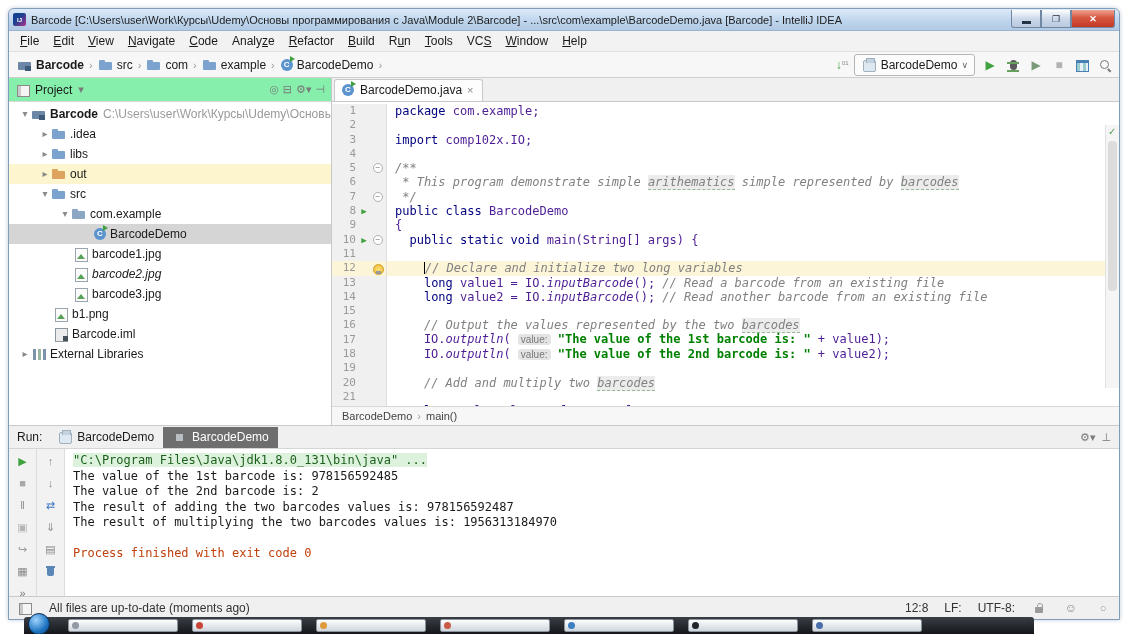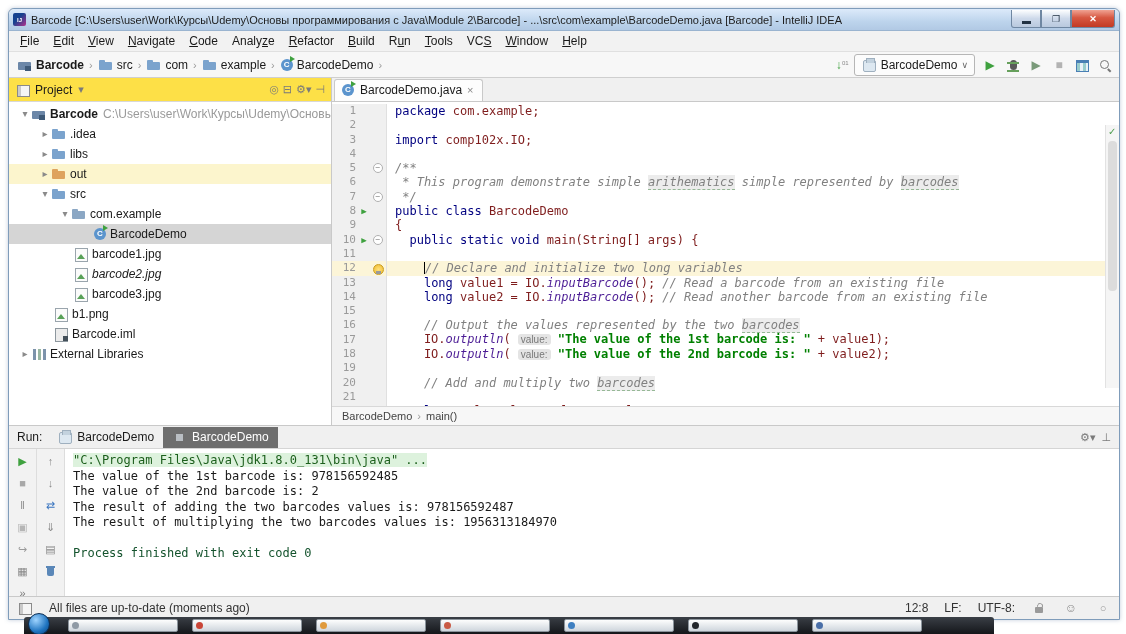--- a/index.html
+++ b/index.html
@@ -1,17 +1,17 @@
 <!DOCTYPE html>
 <html><head>
 <meta charset="utf-8">
 <style>
   html,body{margin:0;padding:0;width:1126px;height:634px;overflow:hidden;background:#fff;
     font-family:"Liberation Sans",sans-serif;font-size:12px;color:#1a1a1a;}
-  .desktop{position:relative;width:1018px;height:634px;background:#fff;}
+  .desktop{position:relative;width:1018px;height:634px;background:#fff;padding-left:40px;}
   
   .idea-window{position:absolute;left:8px;top:8px;width:1110px;height:610px;
     border:1px solid #7f9cba;border-radius:6px 6px 0 0;display:flex;flex-direction:column;
     box-shadow:0 0 4px rgba(80,110,150,.35);background:#f2f2f2;}
   .titlebar{height:21px;flex:none;display:flex;align-items:center;gap:5px;padding:0 4px;
     background:linear-gradient(#dceafa,#bdd4ec 60%,#b1c9e4);border-radius:6px 6px 0 0;
     border-bottom:1px solid #9ab4d0;font-size:11px;color:#1c1c1c;}
   .app-icon{width:13px;height:13px;flex:none;border-radius:2px;background:linear-gradient(135deg,#15418f 40%,#b5328c);
     color:#fff;font-size:6px;font-weight:bold;display:flex;align-items:center;justify-content:center;}
   .title-text{flex:1;white-space:nowrap;overflow:hidden;text-overflow:ellipsis;}
@@ -79,21 +79,21 @@
   .ic-hector{color:#8a8a8a;font-size:12px;}
   .ic-circle{color:#9a9a9a;font-size:11px;}
   .ic-toolwin::before{content:"";position:absolute;left:2px;top:3px;width:11px;height:10px;border:1px solid #8a8a8a;background:linear-gradient(90deg,#c9c9c9 3px,#f5f5f5 3px);}
   .gi{color:#7a7a7a;font-size:11px;}
   .ic-trash::before{content:"";position:absolute;left:4px;top:5px;width:7px;height:8px;background:#5a87b8;border-radius:0 0 2px 2px;}
   .ic-trash::after{content:"";position:absolute;left:3px;top:3px;width:9px;height:2px;background:#5a87b8;}
   .ic-chevron{width:12px;color:#8a8a8a;font-size:10px;}
   
   .main{flex:1;display:flex;min-height:0;background:#fff;}
   .project-panel{width:322px;flex:none;display:flex;flex-direction:column;border-right:1px solid #c9c9c9;background:#fff;}
-  .panel-header{height:23px;flex:none;display:flex;align-items:center;gap:4px;padding:0 6px;background:#fde047;border-bottom:1px solid #d8d8d8;}
+  .panel-header{height:23px;flex:none;display:flex;align-items:center;gap:4px;padding:0 6px;background:#86efac;border-bottom:1px solid #d8d8d8;}
   .panel-header .ph-title{margin-right:2px;}
   .panel-header .spacer{flex:1;}
   .tree{flex:1;overflow:hidden;padding-top:2px;}
   .tree-row{height:20px;display:flex;align-items:center;white-space:nowrap;overflow:hidden;}
   .tree-row.selected{background:#d5d5d5;}
   .tree-row.hl{background:#fcf5cd;}
   .tree-label{margin-left:3px;}
   .tree-label.bold{font-weight:bold;}
   .tree-suffix{color:#9a9a9a;margin-left:5px;}
   
@@ -108,21 +108,21 @@
   .code-line.hl{background:#fcf5d8;}
   .lnum{width:24px;flex:none;text-align:right;color:#9a9a9a;font-size:11px;padding-right:2px;background:#f0f0f0;height:100%;}
   .code-line.hl .lnum{background:#fcf5d8;}
   .lmark{width:12px;flex:none;text-align:center;color:#3fa13f;font-size:9px;background:#f0f0f0;height:100%;line-height:14px;}
   .code-line.hl .lmark{background:#fcf5d8;}
   .lfold{width:16px;flex:none;border-right:1px solid #e0e0e0;background:#f0f0f0;height:100%;position:relative;}
   .code-line.hl .lfold{background:#fcf5d8;}
   .fold-dot{position:absolute;left:3px;top:2px;width:8px;height:8px;border:1px solid #b0b0b0;border-radius:50%;background:#fff;color:#888;font-size:8px;line-height:7px;text-align:center;}
   .code-text{white-space:pre;padding-left:8px;}
   .tk-k{color:#000080;font-weight:normal;}
-  .tk-p{color:#7f1d1d;}
+  .tk-p{color:#4c1d95;}
   .tk-c{color:#808080;font-style:italic;}
   .tk-d{color:#808080;font-style:italic;}
   .tk-s{color:#008000;font-weight:bold;}
   .tk-m{color:#4c1d95;font-style:italic;}
   .tk-h{background:#e4e4e4;color:#787878;border-radius:3px;padding:0 3px;font-size:10px;font-family:"Liberation Sans",sans-serif;}
   .tk-u{background:#ececec;border-bottom:1px dashed #96b896;}
   .caret-bar{display:inline-block;width:1px;height:12px;background:#000;vertical-align:-2px;}
   .editor-crumbs{height:18px;flex:none;display:flex;align-items:center;gap:4px;background:#f7f7f7;border-top:1px solid #d8d8d8;
     padding:0 10px;font-size:11px;color:#444;}
   .editor-scrollbar{position:absolute;top:23px;right:0;bottom:18px;width:13px;background:#f5f5f5;border-left:1px solid #e2e2e2;}
@@ -132,21 +132,21 @@
   .run-panel{height:170px;flex:none;display:flex;flex-direction:column;border-top:1px solid #c9c9c9;background:#fff;}
   .run-header{height:22px;flex:none;display:flex;align-items:center;background:#f0f0f0;border-bottom:1px solid #d5d5d5;padding:0 8px;gap:6px;}
   .run-tab{display:flex;align-items:center;gap:4px;height:21px;padding:0 9px;}
   .run-tab.active{background:#6e6e6e;color:#fff;}
   .run-header .spacer{flex:1;}
   .run-body{flex:1;display:flex;min-height:0;}
   .run-toolbar{width:27px;flex:none;background:#f2f2f2;border-right:1px solid #ddd;display:flex;flex-direction:column;align-items:center;padding-top:4px;gap:6px;}
   .console{flex:1;overflow:hidden;padding:4px 0 0 8px;font-family:"DejaVu Sans Mono","Liberation Mono",monospace;font-size:12px;}
   .con-line{height:15.5px;line-height:15.5px;white-space:pre;}
   .con-cmd span{background:#ddf2dd;color:#1c5f1c;}
-  .con-system{color:#14532d;}
+  .con-system{color:#c2410c;}
   
   .statusbar{height:22px;flex:none;display:flex;align-items:center;background:#f0f0f0;border-top:1px solid #c9c9c9;padding:0 8px;gap:16px;font-size:12px;}
   .statusbar .spacer{flex:1;}
   .sb-widget{color:#333;}
   
   .taskbar{position:absolute;left:24px;right:24px;bottom:0;height:15px;background:linear-gradient(#3a3f46,#14161a);border-radius:3px 3px 0 0;display:flex;align-items:flex-start;gap:14px;padding:2px 6px 0 44px;}
   .start-orb{position:absolute;left:4px;top:-4px;width:20px;height:20px;border-radius:50%;
     background:radial-gradient(circle at 35% 30%,#9fd4ff,#1f74c0 60%,#0b3f77);border:1px solid #0a2f58;}
   .task-btn{width:108px;height:11px;border-radius:2px;background:linear-gradient(#fdfdfd,#cfd6dd);border:1px solid #8b949c;position:relative;}
   .task-btn i{position:absolute;left:3px;top:2px;width:7px;height:7px;border-radius:50%;display:block;}

